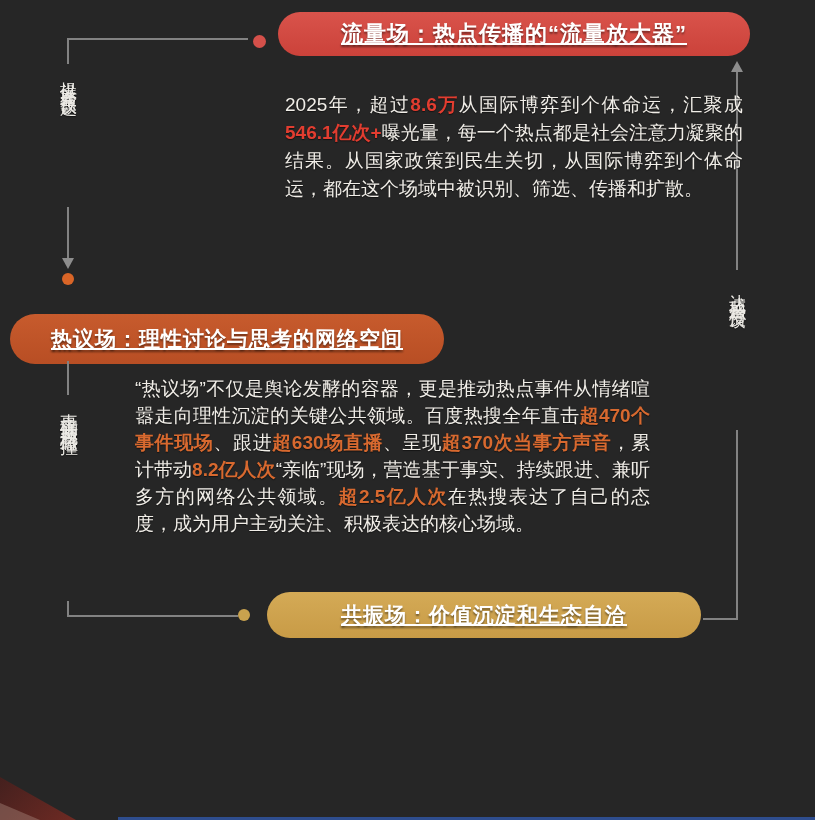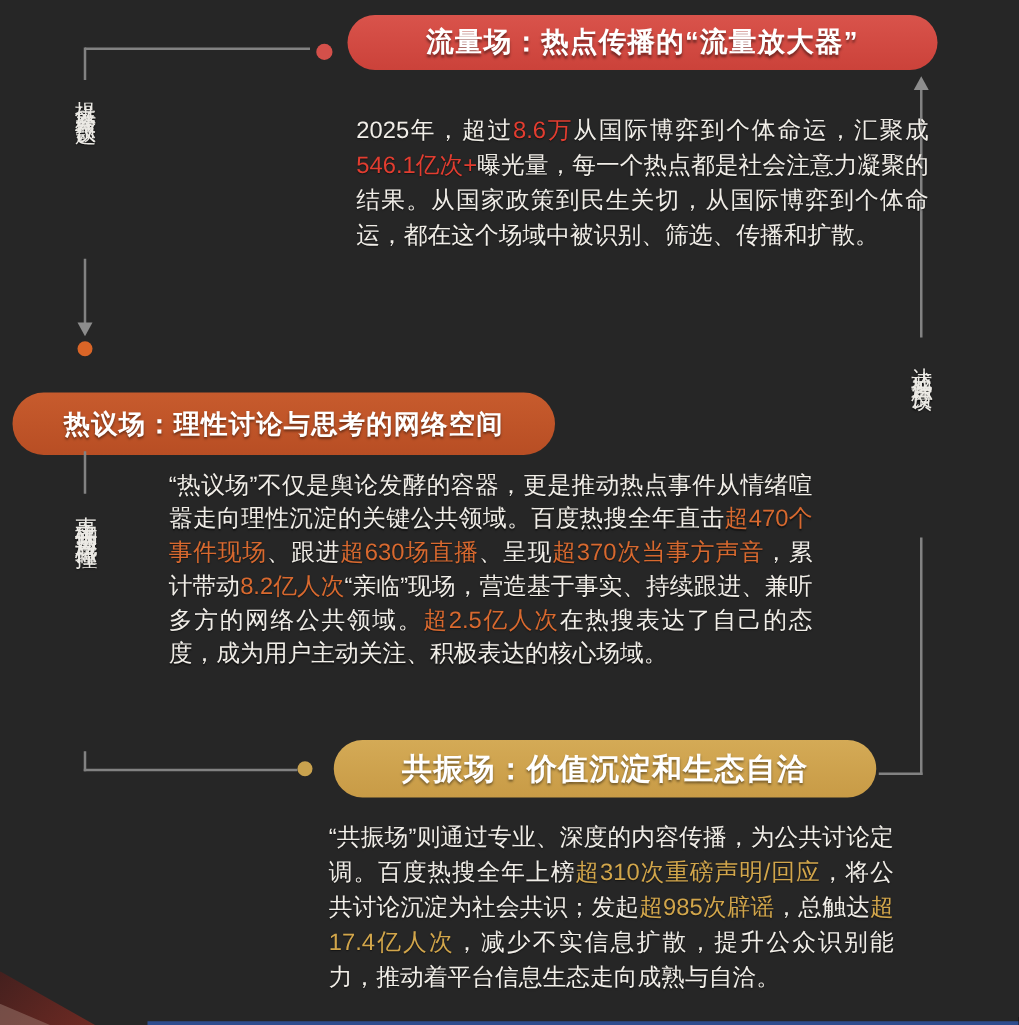--- a/index.html
+++ b/index.html
@@ -7,30 +7,31 @@
     position:relative; width:815px; height:820px; overflow:hidden;
     background:#262626;
     font-family:"Liberation Sans", sans-serif;
   }
   
   .banner {
     position:absolute; display:flex; align-items:center; justify-content:center;
     color:#ffffff; font-weight:700; font-size:22px; letter-spacing:1px;
     border-radius:26px; text-shadow:0 2px 2px rgba(0,0,0,0.45);
     white-space:nowrap;
+    text-decoration:underline;
   }
   .banner-red    { background:linear-gradient(180deg,#d9534b,#cb423a); }
   .banner-orange { background:linear-gradient(180deg,#c75b2d,#b84e24); }
   .banner-gold   { background:linear-gradient(180deg,#d4aa56,#c89b46); }
   
   .para {
     position:absolute; color:#f1eee8; font-size:19px; font-weight:500;
     text-align:justify; text-shadow:0 1px 1px rgba(0,0,0,0.5);
   }
-  .hl { font-weight:400; }
+  .hl { font-weight:700; }
   .hl-red    { color:#e23d30; }
   .hl-orange { color:#d8692f; }
   .hl-gold   { color:#d2a64b; }
   
   .line { position:absolute; background:#828282; }
   .dot  { position:absolute; border-radius:50%; }
   .dot-red    { background:#d4504a; }
   .dot-orange { background:#d96527; }
   .dot-gold   { background:#c9a24e; }
   .arrow { position:absolute; width:0; height:0; }
@@ -77,20 +78,19 @@
   <div class="para" style="left:285px; top:91px; width:458px; line-height:28px;"><span>2025年，超过</span><span class="hl hl-red">8.6万</span><span>从国际博弈到个体命运，汇聚成</span><span class="hl hl-red">546.1亿次+</span><span>曝光量，每一个热点都是社会注意力凝聚的结果。从国家政策到民生关切，从国际博弈到个体命运，都在这个场域中被识别、筛选、传播和扩散。</span></div>
 
   <div class="banner banner-orange" style="left:10px; top:314px; width:434px; height:50px; font-size:21px;">热议场：理性讨论与思考的网络空间</div>
   <div class="line" style="left:67px; top:361px; width:2px; height:34px;"></div>
   <div class="vlabel" style="left:57px; top:399px; height:198px; font-size:18px;">事实确认与观点碰撞</div>
   <div class="line" style="left:67px; top:601px; width:2px; height:16px;"></div>
   <div class="line" style="left:67px; top:615px; width:171px; height:2px;"></div>
   <div class="para" style="left:135px; top:375px; width:515px; line-height:27px;"><span>“热议场”不仅是舆论发酵的容器，更是推动热点事件从情绪喧嚣走向理性沉淀的关键公共领域。百度热搜全年直击</span><span class="hl hl-orange">超470个事件现场</span><span>、跟进</span><span class="hl hl-orange">超630场直播</span><span>、呈现</span><span class="hl hl-orange">超370次当事方声音</span><span>，累计带动</span><span class="hl hl-orange">8.2亿人次</span><span>“亲临”现场，营造基于事实、持续跟进、兼听多方的网络公共领域。</span><span class="hl hl-orange">超2.5亿人次</span><span>在热搜表达了自己的态度，成为用户主动关注、积极表达的核心场域。</span></div>
 
   <div class="dot dot-gold" style="left:238px; top:609px; width:12px; height:12px;"></div>
-  <div class="banner banner-gold" style="left:267px; top:592px; width:434px; height:46px; font-size:24px;">共振场：价值沉淀和生态自洽</div>
-  <div class="para" style="left:263px; top:657px; width:452px; line-height:28px;"><span>“共振场”则通过专业、深度的内容传播，为公共讨论定调。百度热搜全年上榜</span><span class="hl hl-gold">超310次重磅声明/回应</span><span>，将公共讨论沉淀为社会共识；发起</span><span class="hl hl-gold">超985次辟谣</span><span>，总触达</span><span class="hl hl-gold">超17.4亿人次</span><span>，减少不实信息扩散，提升公众识别能力，推动着平台信息生态走向成熟与自洽。</span></div>
+  <div class="banner banner-gold" style="left:267px; top:592px; width:434px; height:46px; font-size:21px;">共振场：价值沉淀和生态自洽</div>
 
   <div class="ribbon-dark"></div>
   <div class="ribbon-light"></div>
   <div class="bottom-accent"></div>
 
 </div>
 
 </body></html>

